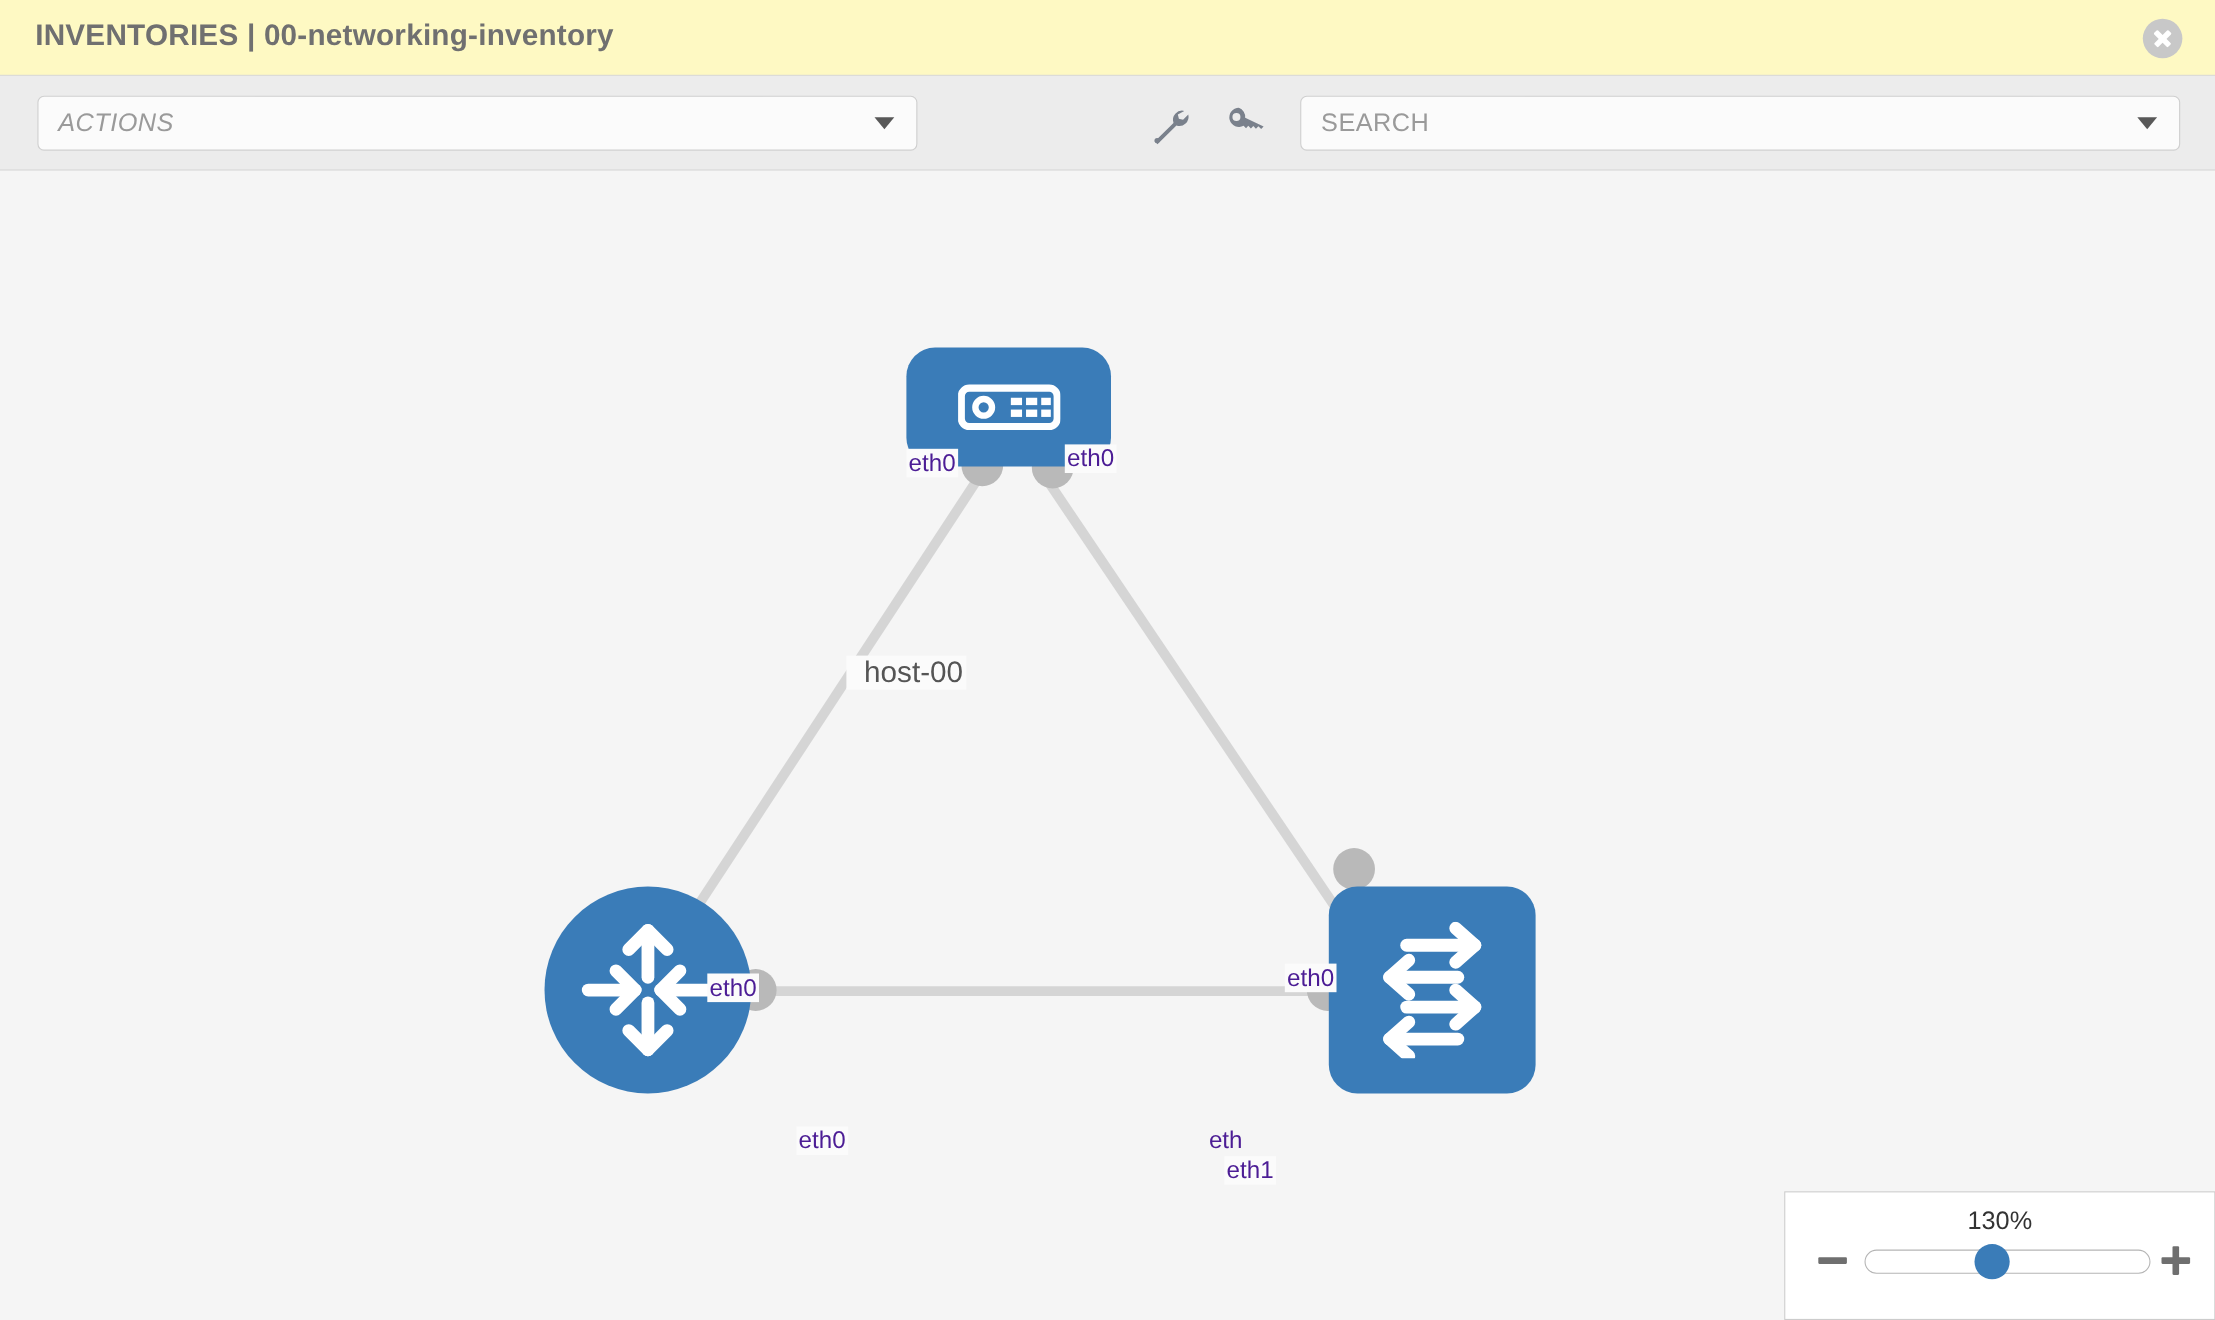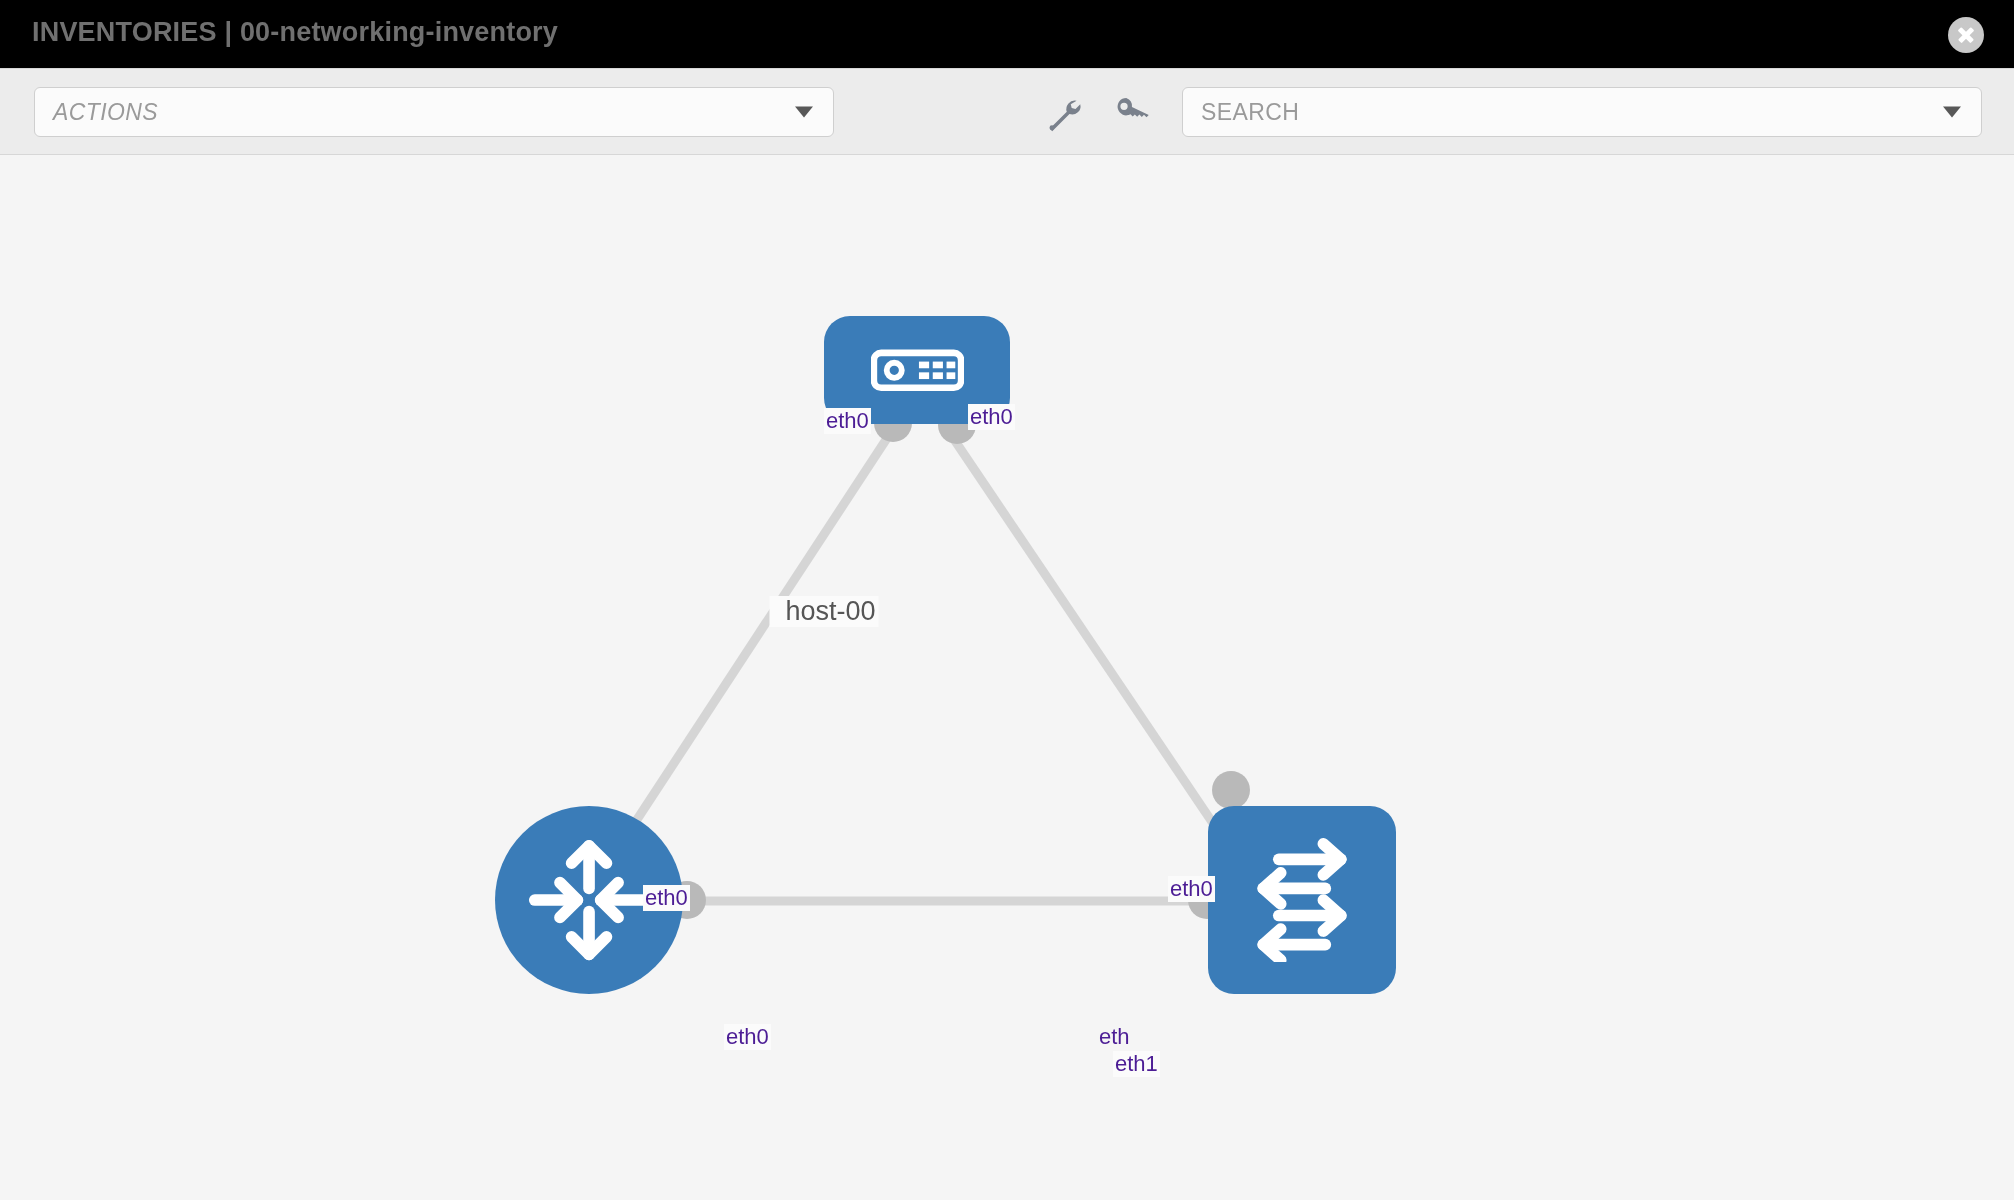--- a/index.html
+++ b/index.html
@@ -7,21 +7,21 @@
     width: 2014px; height: 1200px;
     font-family: "Liberation Sans", sans-serif;
     background: #ffffff;
     overflow: hidden;
   }
   .app { position: relative; width: 2014px; height: 1200px; background: #f5f5f5; }
 
   
   .header {
     position: absolute; left: 0; top: 0; width: 2014px; height: 69px;
-    background: #000000;
+    background: #fef9c3;
     border-bottom: 1px solid #d7d7d7;
   }
   .header-title {
     position: absolute; left: 32px; top: 17px;
     font-size: 27px; font-weight: bold; letter-spacing: .2px;
     color: #707070; white-space: nowrap;
   }
   .close-icon {
     position: absolute; right: 30px; top: 17px;
     width: 36px; height: 36px; border-radius: 50%;
@@ -252,14 +252,21 @@
 
     <div class="edge-label" style="left:824px; top:252px;">eth0</div>
     <div class="edge-label" style="left:968px; top:248px;">eth0</div>
     <div class="edge-label" style="left:643px; top:729px;">eth0</div>
     <div class="edge-label" style="left:1168px; top:720px;">eth0</div>
     <div class="edge-label" style="left:724px; top:868px;">eth0</div>
     <div class="edge-label" style="left:1097px; top:868px; background:transparent;">eth</div>
     <div class="edge-label" style="left:1113px; top:895px;">eth1</div>
   </div>
 
+  <div class="zoom-panel">
+    <div class="zoom-value">130%</div>
+    <div class="zoom-minus"></div>
+    <div class="zoom-track"></div>
+    <div class="zoom-thumb"></div>
+    <div class="zoom-plus"></div>
+  </div>
 
 </div>
 
 </body></html>

